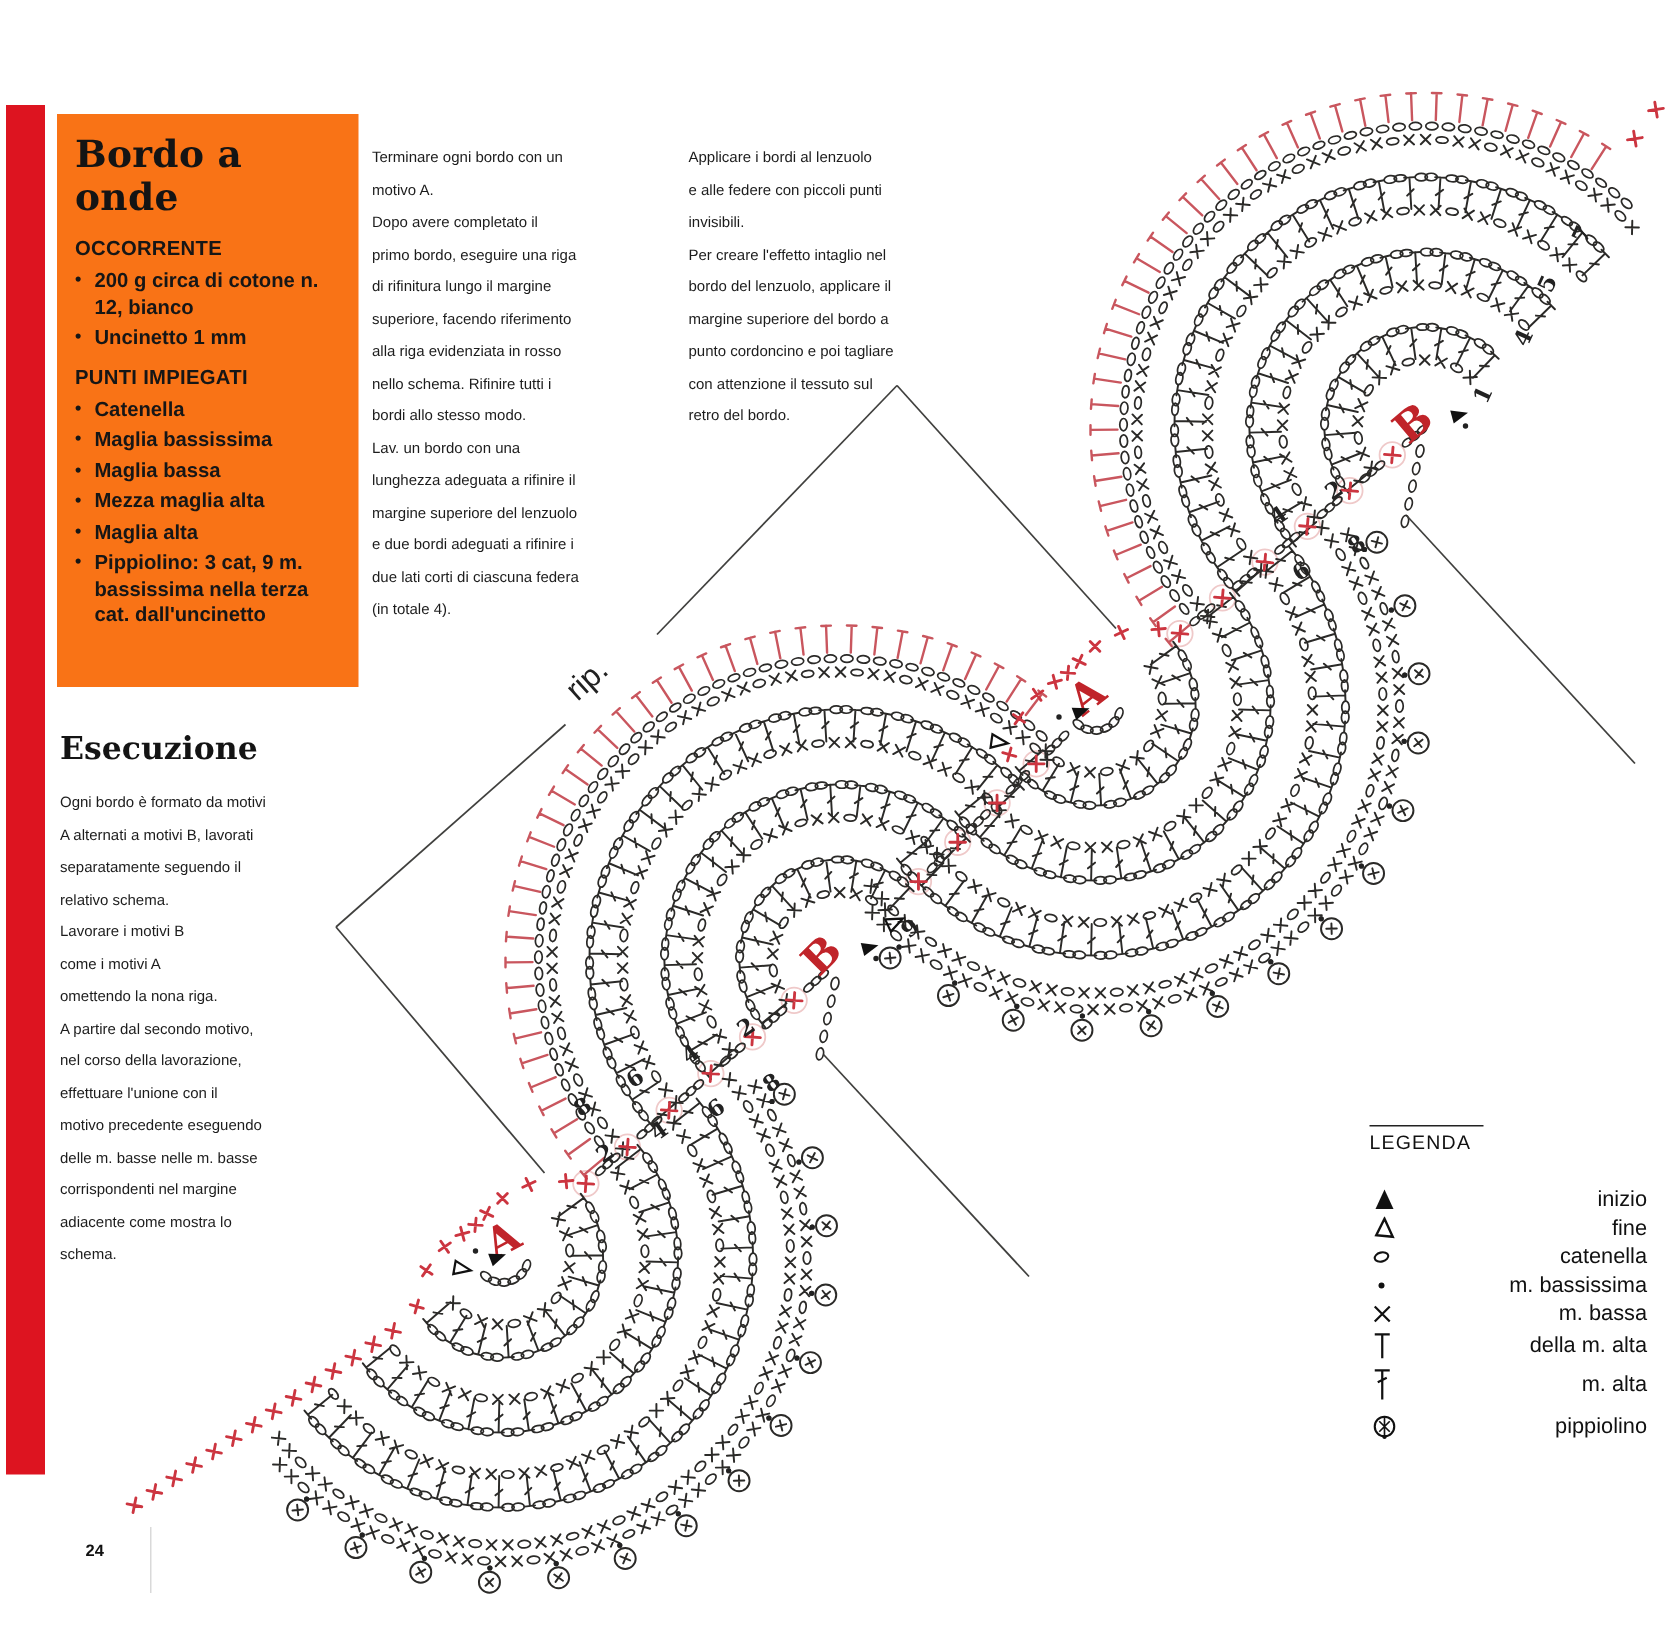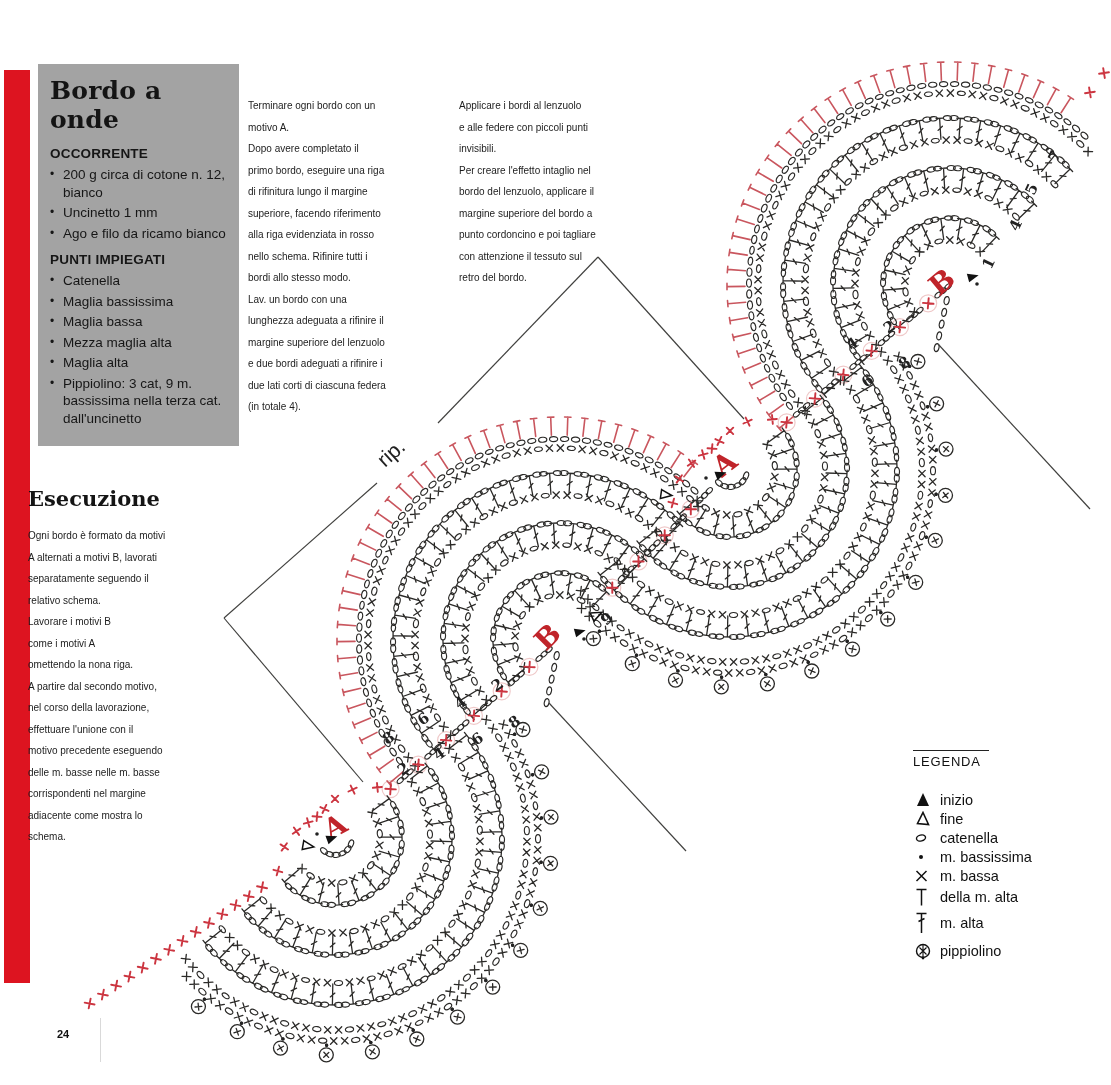--- a/index.html
+++ b/index.html
@@ -2,63 +2,62 @@
 <html><head>
 <meta charset="utf-8">
 <style>
   html,body{margin:0;padding:0;}
   body{
     width:1111px;height:1085px;position:relative;background:#ffffff;
     font-family:"Liberation Sans",sans-serif;color:#1c1c1c;overflow:hidden;
   }
   .red-bar{position:absolute;left:4px;top:70px;width:26px;height:913px;background:#DD1420;}
   .panel{
-    position:absolute;left:38px;top:64px;width:201px;height:382px;background:#a3a3a3;
+    position:absolute;left:38px;top:76px;width:201px;height:382px;background:#f97316;
     box-sizing:border-box;padding:12px 12px 10px 12px;color:#161616;
   }
   .panel h1{
     font-family:"DejaVu Serif","Liberation Serif",serif;font-size:25px;font-weight:700;
     margin:0 0 12px 0;letter-spacing:0.2px;color:#141414;
   }
   .panel h2{font-size:13.5px;font-weight:700;margin:10px 0 5px 0;letter-spacing:0.2px;}
-  .panel ul{list-style:none;margin:0;padding:0;font-weight:400;font-size:13.5px;line-height:17.5px;}
+  .panel ul{list-style:none;margin:0;padding:0;font-weight:700;font-size:13.5px;line-height:17.5px;}
   .panel li{padding-left:13px;position:relative;margin-bottom:3px;}
   .panel li::before{content:"•";position:absolute;left:0;top:0;font-size:12px;}
-  .esecuzione{position:absolute;left:28px;top:486px;width:206px;}
+  .esecuzione{position:absolute;left:40px;top:486px;width:206px;}
   .esecuzione h2{
     font-family:"DejaVu Serif","Liberation Serif",serif;font-size:21px;font-weight:700;
     margin:0 0 14px 0;color:#141414;
   }
   .bodytext{font-size:10px;line-height:21.5px;white-space:pre-line;margin:0;}
   .col2{position:absolute;left:248px;top:95px;width:206px;}
   .col3{position:absolute;left:459px;top:95px;width:208px;}
   .schema{position:absolute;left:0;top:0;width:1111px;height:1085px;}
   .legend{position:absolute;left:913px;top:750px;width:185px;}
   .legend .rule{width:76px;height:0;border-top:1.6px solid #222;margin-bottom:3px;}
   .legend h3{font-size:13px;font-weight:400;letter-spacing:0.8px;margin:0 0 22px 0;color:#111;}
-  .legend .lrow{display:flex;align-items:center;margin-bottom:2px;}
+  .legend .lrow{display:flex;align-items:center;margin-bottom:2px;justify-content:space-between;}
   .legend .sym{width:27px;flex:0 0 27px;display:flex;justify-content:flex-start;align-items:center;}
   .legend .lbl{font-size:14.5px;color:#111;}
   .r16{height:17px;} .r20{height:22px;} .r24{height:26px;}
   .footer-num{position:absolute;left:57px;top:1028px;font-size:11px;font-weight:700;color:#111;}
   .footer-rule{position:absolute;left:100px;top:1018px;width:1px;height:44px;background:#d9d9d9;}
   svg text{user-select:none;}
 </style>
 </head>
 <body>
 
 <div class="red-bar"></div>
 
 <div class="panel">
   <h1>Bordo a onde</h1>
   <h2>OCCORRENTE</h2>
   <ul>
     <li>200 g circa di cotone n. 12, bianco</li>
     <li>Uncinetto 1 mm</li>
-    <li>Ago e filo da ricamo bianco</li>
   </ul>
   <h2>PUNTI IMPIEGATI</h2>
   <ul>
     <li>Catenella</li>
     <li>Maglia bassissima</li>
     <li>Maglia bassa</li>
     <li>Mezza maglia alta</li>
     <li>Maglia alta</li>
     <li>Pippiolino: 3 cat, 9 m. bassissima nella terza cat. dall'uncinetto</li>
   </ul>

